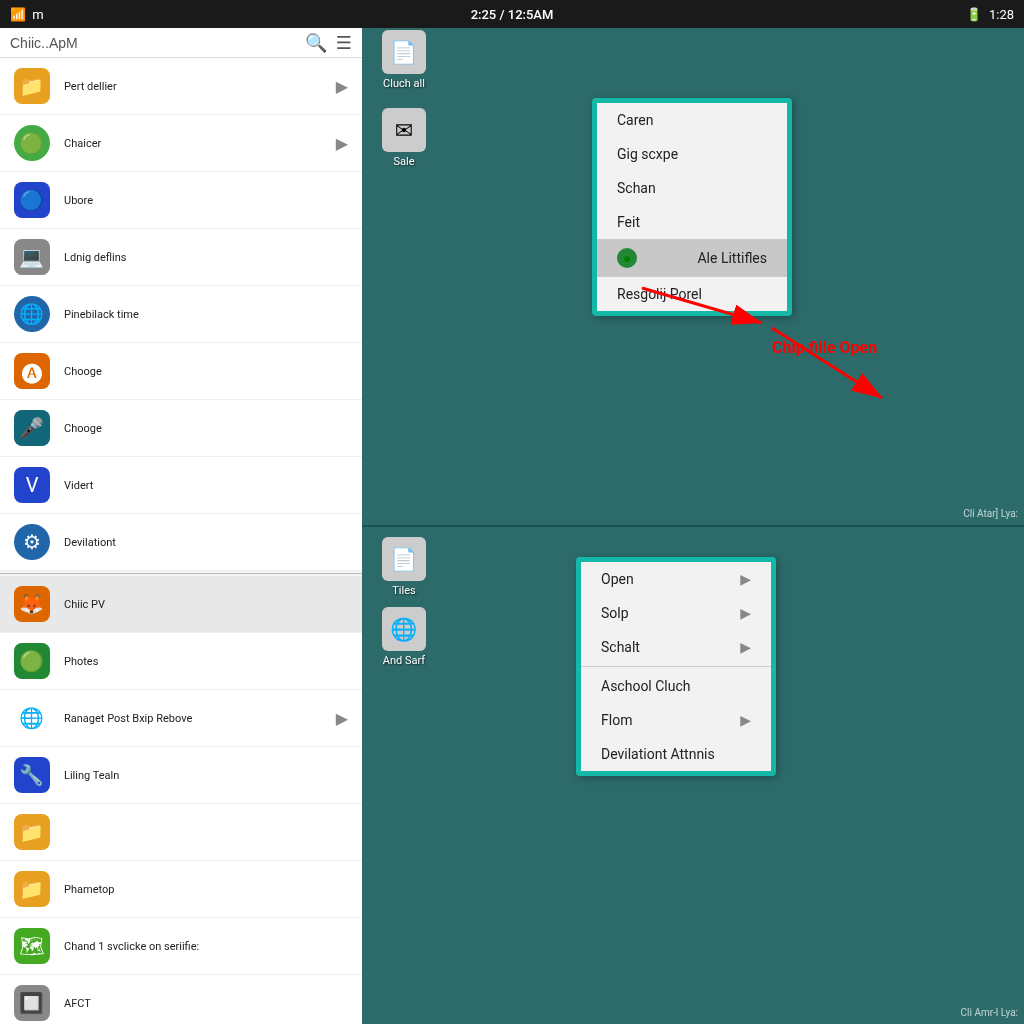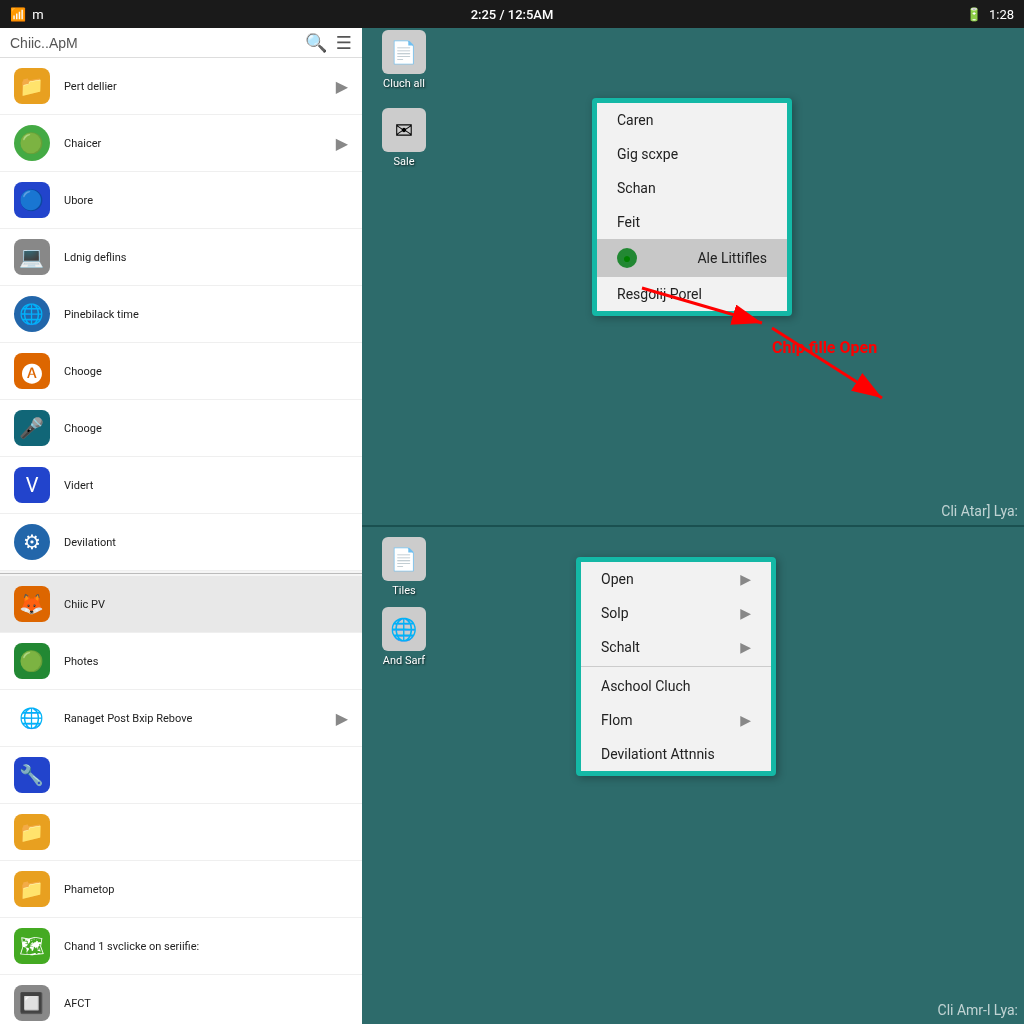--- a/index.html
+++ b/index.html
@@ -215,21 +215,21 @@
       background: #ccc;
       margin: 2px 0;
     }
 
     
     .corner-text {
       position: absolute;
       bottom: 6px;
       right: 6px;
       color: rgba(255,255,255,0.7);
-      font-size: 14px;
+      font-size: 10px;
     }
 
     
     .icon-folder { background: #e8a020; color: white; }
     .icon-green-ball { background: #44aa44; color: white; border-radius: 50%; }
     .icon-blue { background: #2244cc; color: white; }
     .icon-gray { background: #888; color: white; }
     .icon-blue-circle { background: #2266aa; color: white; border-radius: 50%; }
     .icon-orange { background: #dd6600; color: white; }
     .icon-teal { background: #116677; color: white; }
@@ -317,20 +317,21 @@
           <div class="app-icon icon-green">🟢</div>
           <span class="app-label">Photes</span>
         </div>
         <div class="app-item">
           <div class="app-icon icon-chrome">🌐</div>
           <span class="app-label">Ranaget Post Bxip Rebove</span>
           <span class="app-arrow">▶</span>
         </div>
         <div class="app-item">
           <div class="app-icon icon-blue">🔧</div>
+          <span class="app-label">Liling Tealn</span>
         </div>
         <div class="app-item">
           <div class="app-icon icon-folder">📁</div>
         </div>
         <div class="app-item">
           <div class="app-icon icon-folder">📁</div>
           <span class="app-label">Phametop</span>
         </div>
         <div class="app-item">
           <div class="app-icon icon-map">🗺</div>

